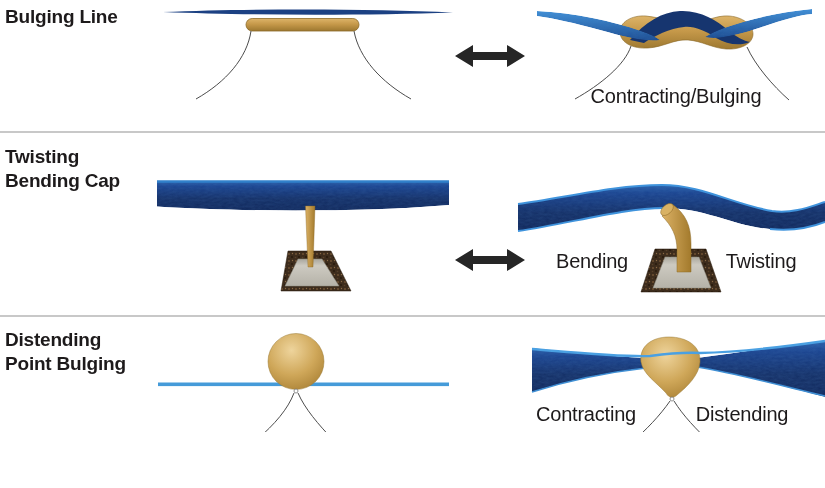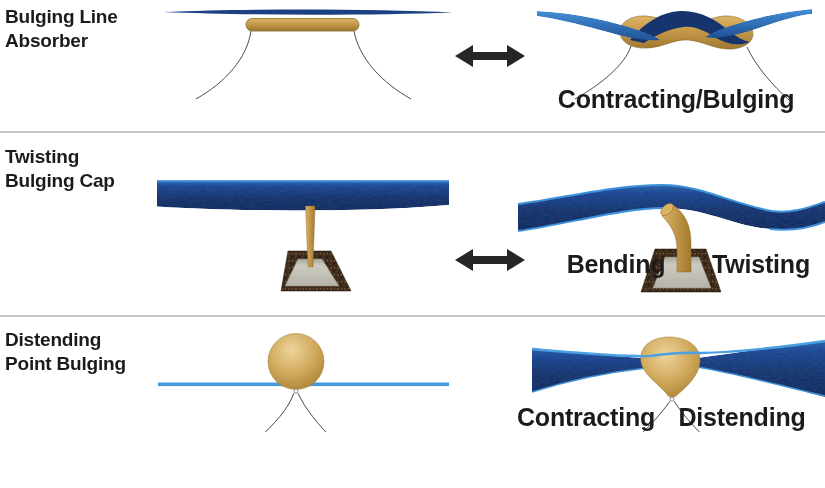--- a/index.html
+++ b/index.html
@@ -21,21 +21,21 @@
     position:absolute;left:5px;
     font-size:19px;font-weight:700;line-height:24px;
     color:#1d1a1b;letter-spacing:-0.2px;
   }
   .t1{top:5px;}
   .t2{top:145px;}
   .t3{top:328px;}
   .row-title span{display:block;}
   .motion-label{
     position:absolute;transform:translateX(-50%);
-    font-size:25px;font-weight:700;color:#1d1a1b;
+    font-size:20px;font-weight:400;color:#1d1a1b;
     letter-spacing:-0.2px;white-space:nowrap;
   }
 </style>
 </head>
 <body>
 
 <div class="figure">
 
   <svg class="art" width="825" height="488" viewBox="0 0 825 488">
     <defs>
@@ -190,29 +190,28 @@
         <path d="M674,401 C692,430 728,458 757,483" fill="none" stroke="#4c4c4c" stroke-width="1"></path>
       </g>
     </g>
   </svg>
 
   <div class="divider d1"></div>
   <div class="divider d2"></div>
 
   <div class="row-title t1">
     <span>Bulging Line</span>
-    <span>Absorber</span>
   </div>
   <div class="row-title t2">
     <span>Twisting</span>
-    <span>Bulging Cap</span>
+    <span>Bending Cap</span>
   </div>
   <div class="row-title t3">
     <span>Distending</span>
     <span>Point Bulging</span>
   </div>
 
   <div class="motion-label" style="left:676px;top:85px">Contracting/Bulging</div>
-  <div class="motion-label" style="left:616px;top:250px">Bending</div>
+  <div class="motion-label" style="left:592px;top:250px">Bending</div>
   <div class="motion-label" style="left:761px;top:250px">Twisting</div>
   <div class="motion-label" style="left:586px;top:403px">Contracting</div>
   <div class="motion-label" style="left:742px;top:403px">Distending</div>
 </div>
 
 </body></html>

